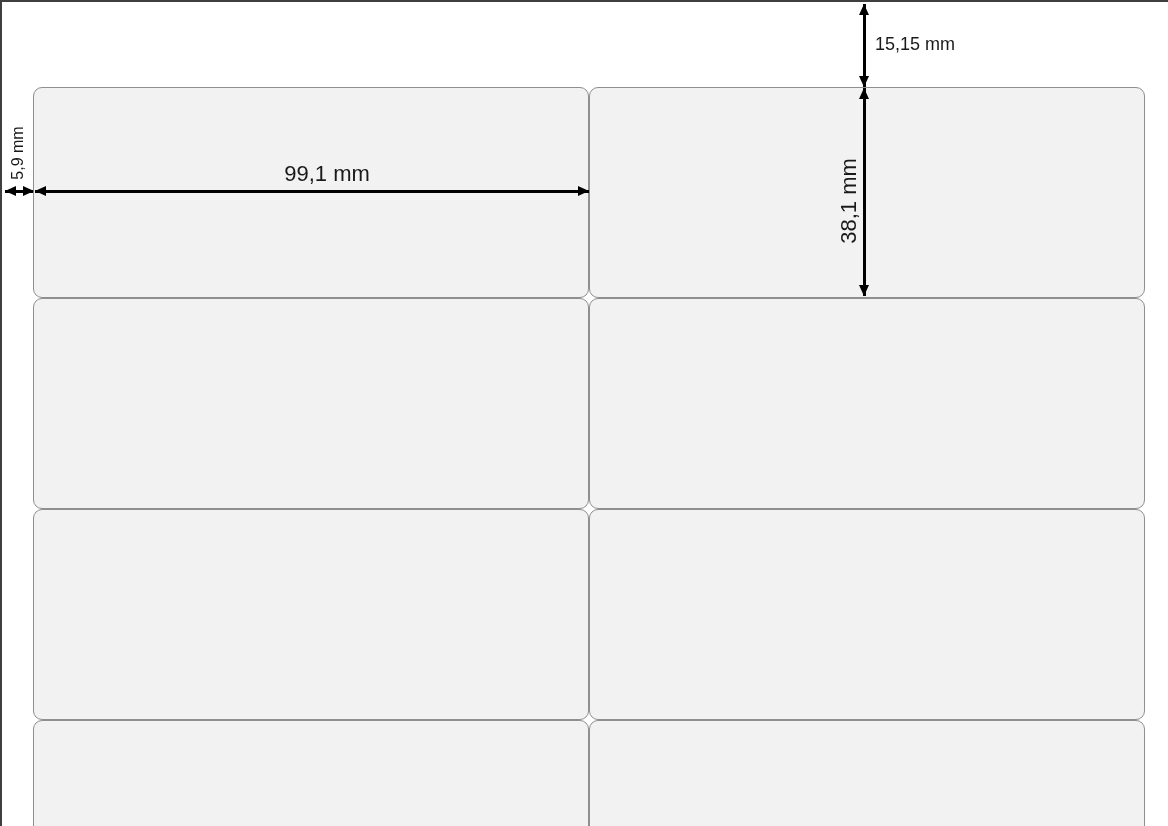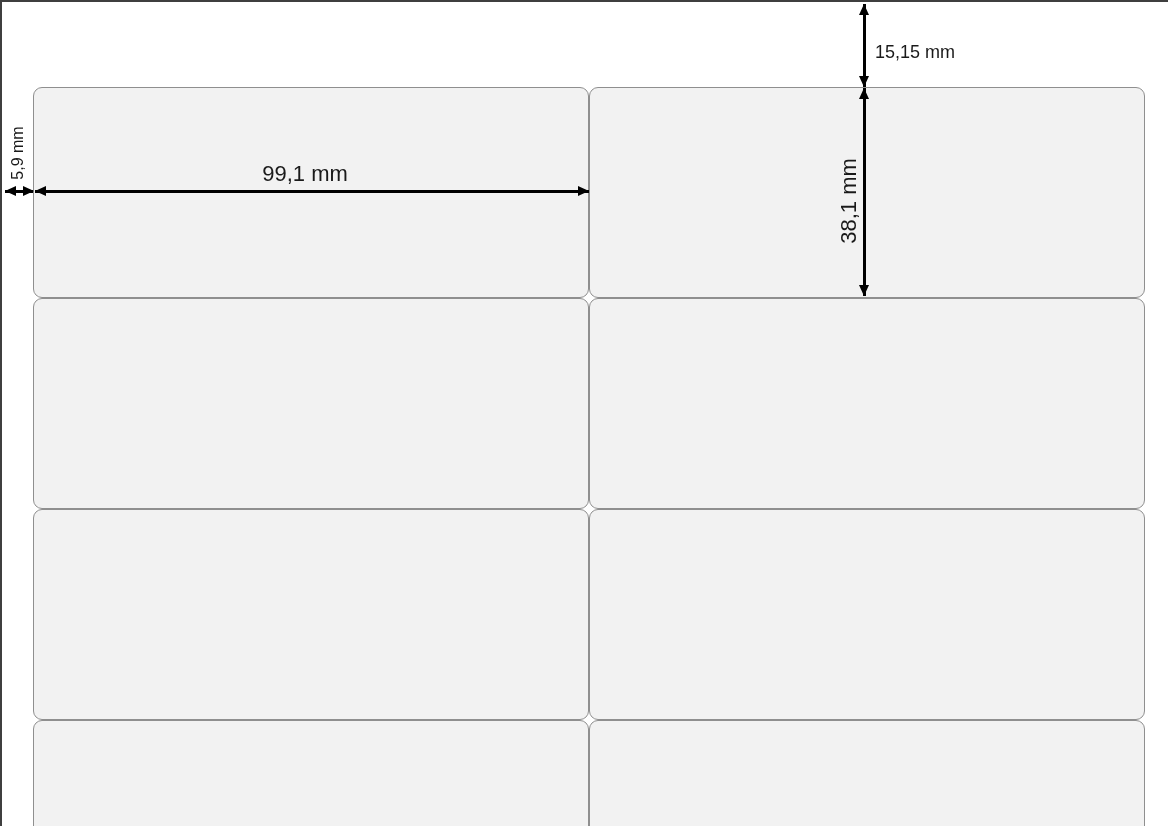--- a/index.html
+++ b/index.html
@@ -43,23 +43,23 @@
     white-space: nowrap;
     color: #1a1a1a;
   }
   .dim-text-lg { font-size: 22px; }
   .dim-text-md { font-size: 18px; }
   .dim-text-sm { font-size: 16px; }
   .rot90 { transform: rotate(-90deg); transform-origin: 50% 50%; }
   .centered { text-align: center; }
 
   
-  #width-text   { left: 223px; top: 159px; width: 160px; }
+  #width-text   { left: 245px; top: 159px; width: 160px; }
   #height-text  { left: 797px; top: 186px; width: 100px; }
-  #top-text     { left: 873px; top: 40px;  }
+  #top-text     { left: 873px; top: 32px;  }
   #left-text    { left: -11px; top: 142px; width: 54px; }
 
   #width-line   { left: 33px;  top: 188px; width: 554px; }
   #width-head-l { left: 33px;  top: 184px; }
   #width-head-r { left: 576px; top: 184px; }
 
   #left-line    { left: 3px;   top: 188px; width: 28px; }
   #left-head-l  { left: 3px;   top: 184px; }
   #left-head-r  { left: 21px;  top: 184px; }
 

